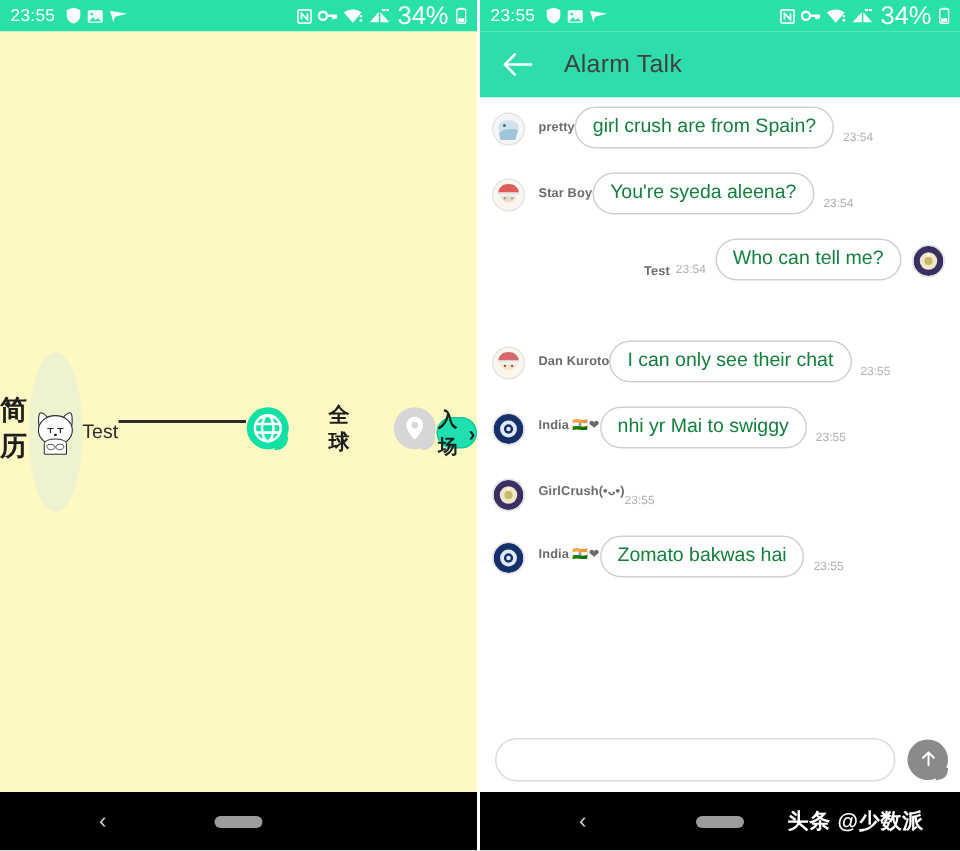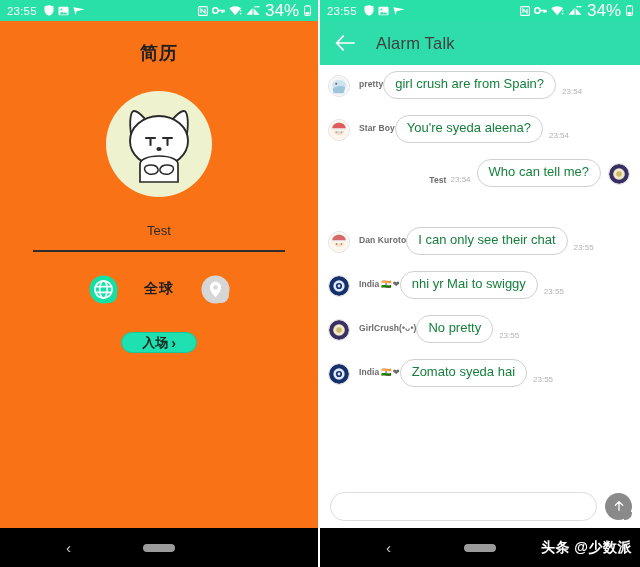--- a/index.html
+++ b/index.html
@@ -36,23 +36,24 @@
   .sb-left-icons { display: flex; align-items: center; gap: 4px; margin-left: 7px; }
   .sb-spacer { flex: 1; }
   .sb-right-icons { display: flex; align-items: center; gap: 4px; }
   .sb-ic { display: inline-flex; align-items: center; justify-content: center; }
   .sb-ic svg { display: block; }
   .sb-batt { font-size: 17px; font-weight: 500; margin: 0 1px 0 1px; }
 
   
   .left-body {
     flex: 1;
-    background: #f97316;
-    display: flex; flex-direction: column; align-items: center;
+    background: #fef9c3;
+    display: flex; align-items: center;
     position: relative;
+    justify-content: space-between;
   }
   .profile-title {
     margin-top: 20px;
     font-size: 18px;
     font-weight: 700;
     color: #1f1f1f;
     letter-spacing: 1px;
   }
   .avatar-wrap {
     margin-top: 26px;
@@ -219,21 +220,21 @@
     position: absolute; left: 66px;
     color: #d2d2d2; font-size: 15px; line-height: 1;
     cursor: pointer;
   }
   .nav-home {
     position: absolute; left: 50%; transform: translateX(-50%);
     width: 32px; height: 8px; border-radius: 4px; background: #9b9b9b;
     cursor: pointer;
   }
   .watermark {
-    position: absolute; right: 8px;
+    position: absolute; right: 24px;
     color: #ffffff; font-size: 14px; font-weight: 700;
     letter-spacing: .5px;
     text-align: center;
   }
 </style>
 </head>
 <body>
 
 <div class="screens">
 
@@ -542,41 +543,40 @@
           <svg width="22" height="22" viewBox="0 0 22 22">
               <circle cx="11" cy="11" r="11" fill="#3a2f63"></circle>
               <circle cx="11" cy="11" r="6.4" fill="#efe7c8"></circle>
               <circle cx="11" cy="11" r="3" fill="#cbb96a"></circle>
               <path d="M11 5.2l1.4 2.6-1.4-.8-1.4.8z" fill="#fff"></path>
             </svg>
         </span>
         <div class="msg-col">
           <div class="sender">GirlCrush(•ᴗ•)</div>
           <div class="bubble-row">
-            <div class="bubble">No pretty</div>
             <span class="time">23:55</span>
           </div>
         </div>
       </div>
 
       <div class="gap-md"></div>
 
       <div class="msg">
         <span class="av">
           <svg width="22" height="22" viewBox="0 0 22 22">
               <circle cx="11" cy="11" r="11" fill="#16306b"></circle>
               <circle cx="11" cy="11" r="6.2" fill="#dfe9f5"></circle>
               <circle cx="11" cy="11" r="3.4" fill="#16306b"></circle>
               <circle cx="11" cy="11" r="1.6" fill="#dfe9f5"></circle>
             </svg>
         </span>
         <div class="msg-col">
           <div class="sender">India 🇮🇳❤</div>
           <div class="bubble-row">
-            <div class="bubble">Zomato syeda hai</div>
+            <div class="bubble">Zomato bakwas hai</div>
             <span class="time">23:55</span>
           </div>
         </div>
       </div>
 
     </div>
 
     <div class="composer">
       <input class="composer-input" type="text" placeholder="" style="">
       <span class="send-btn">

